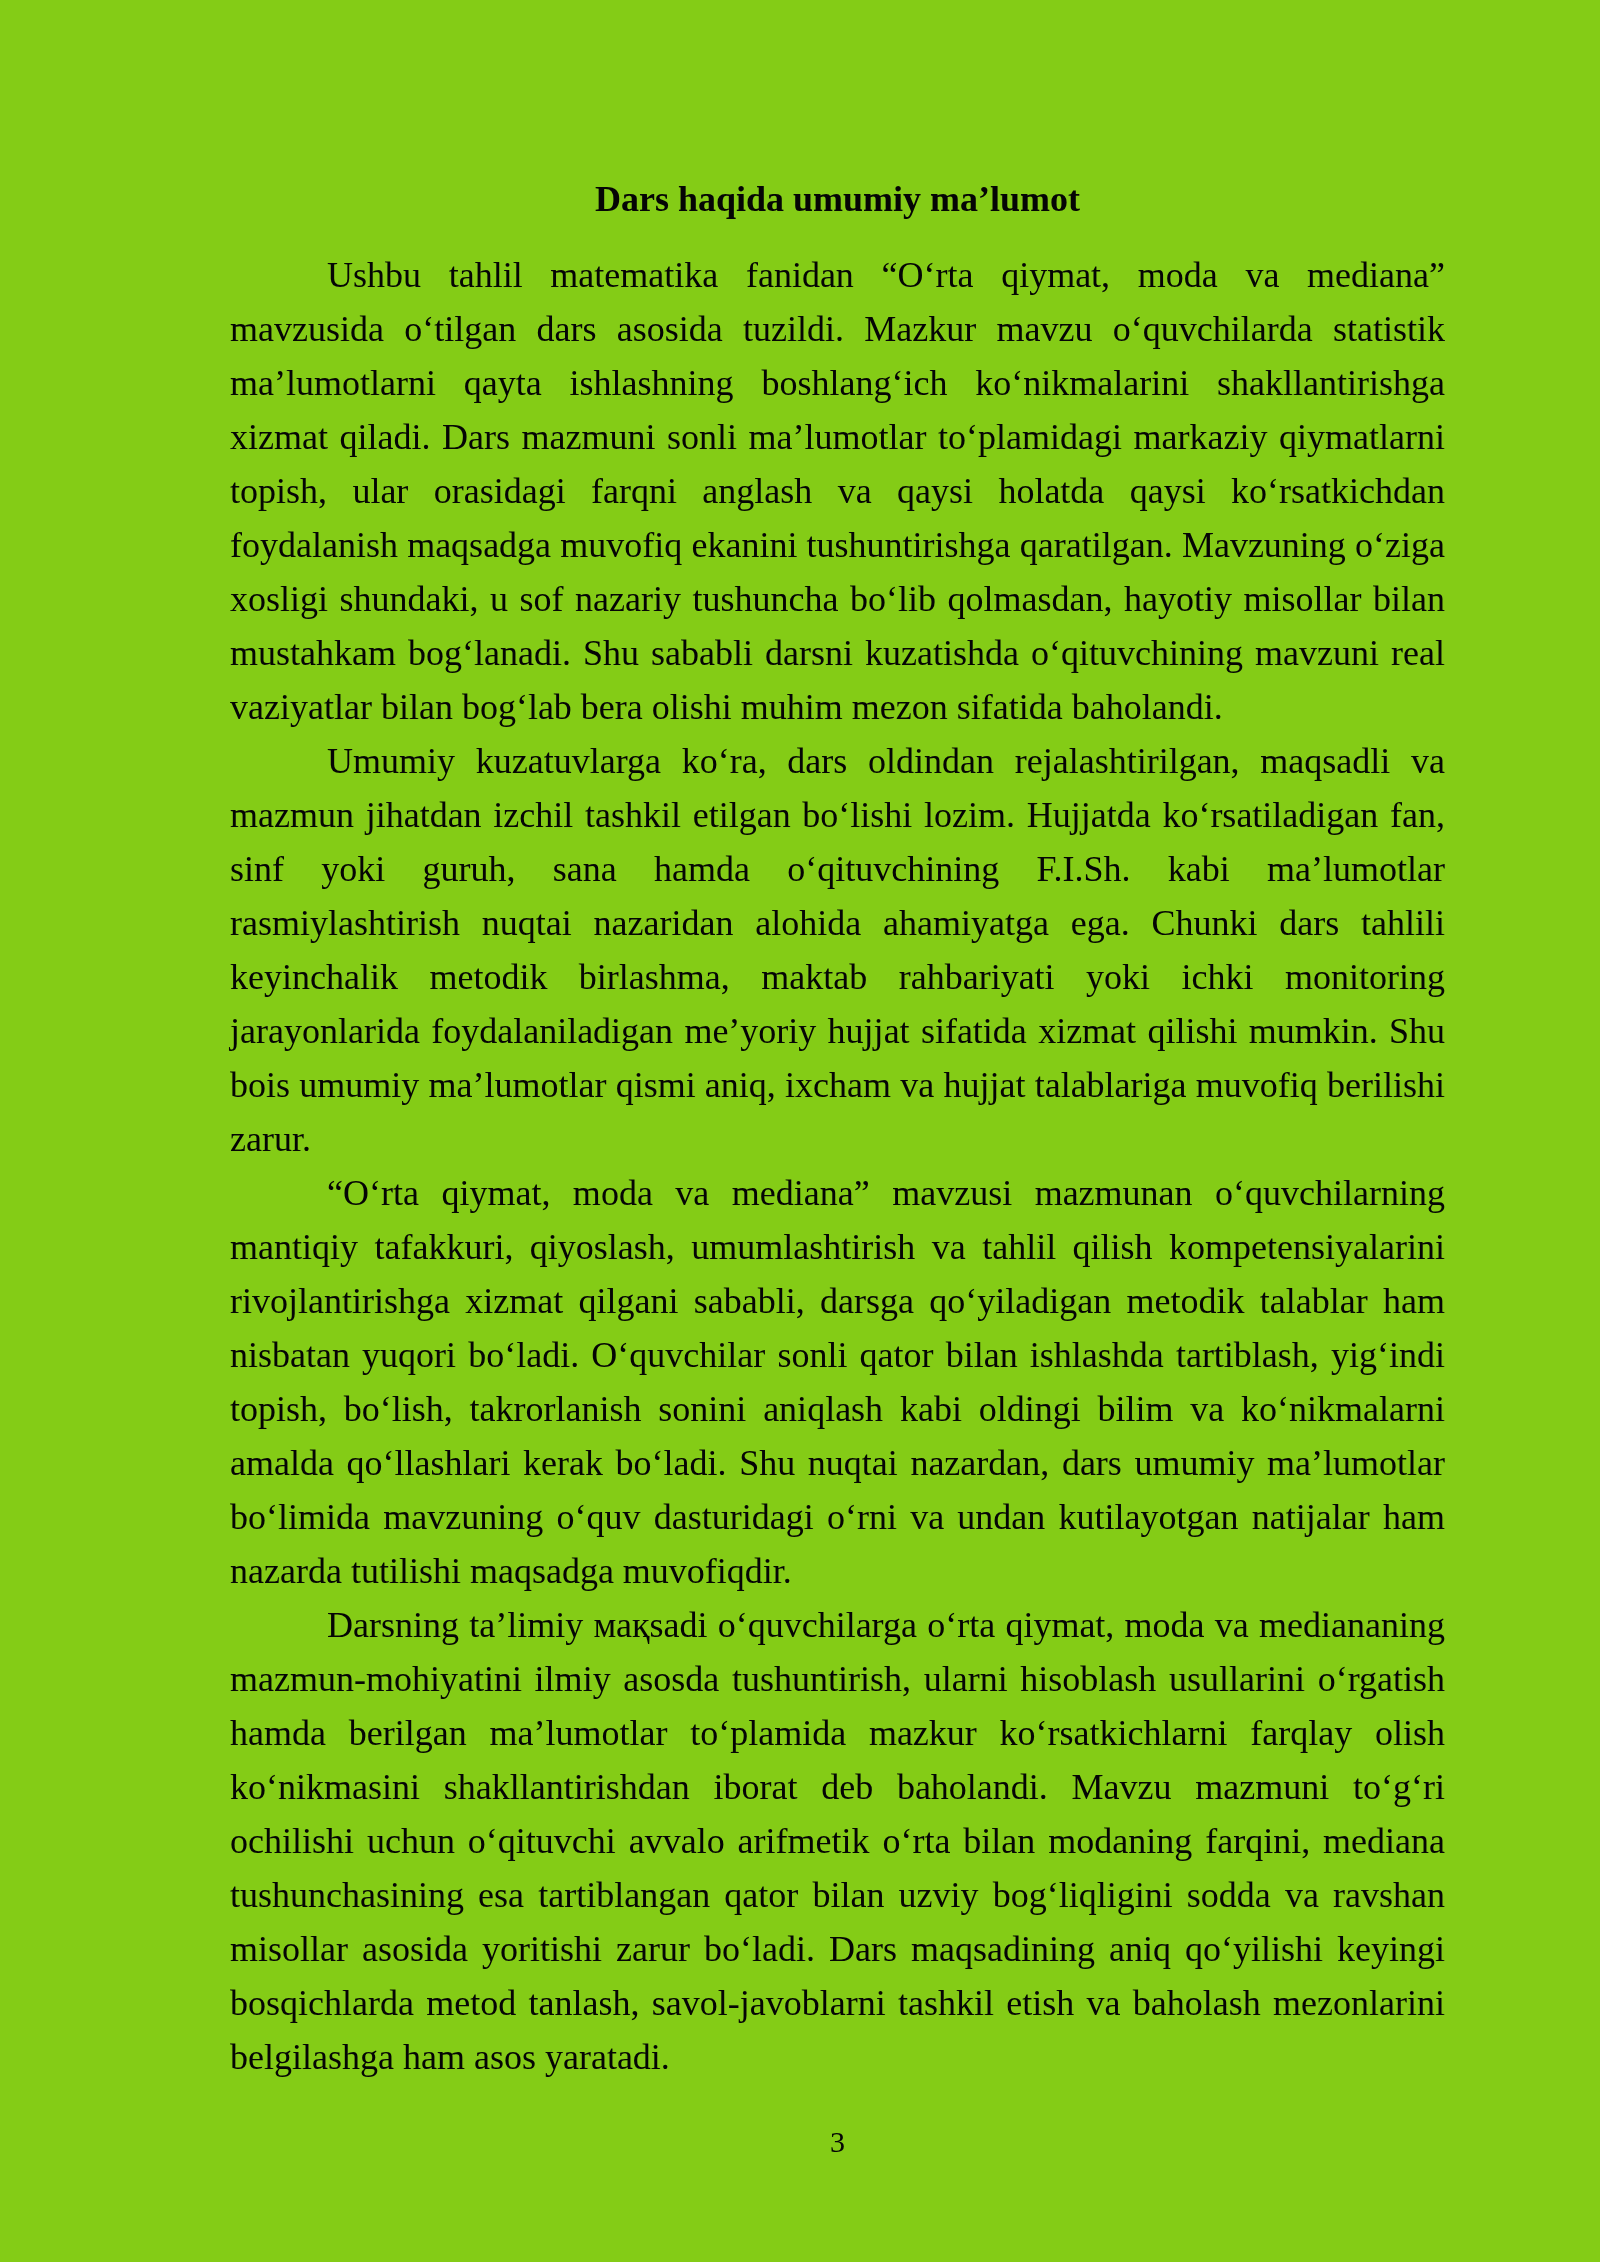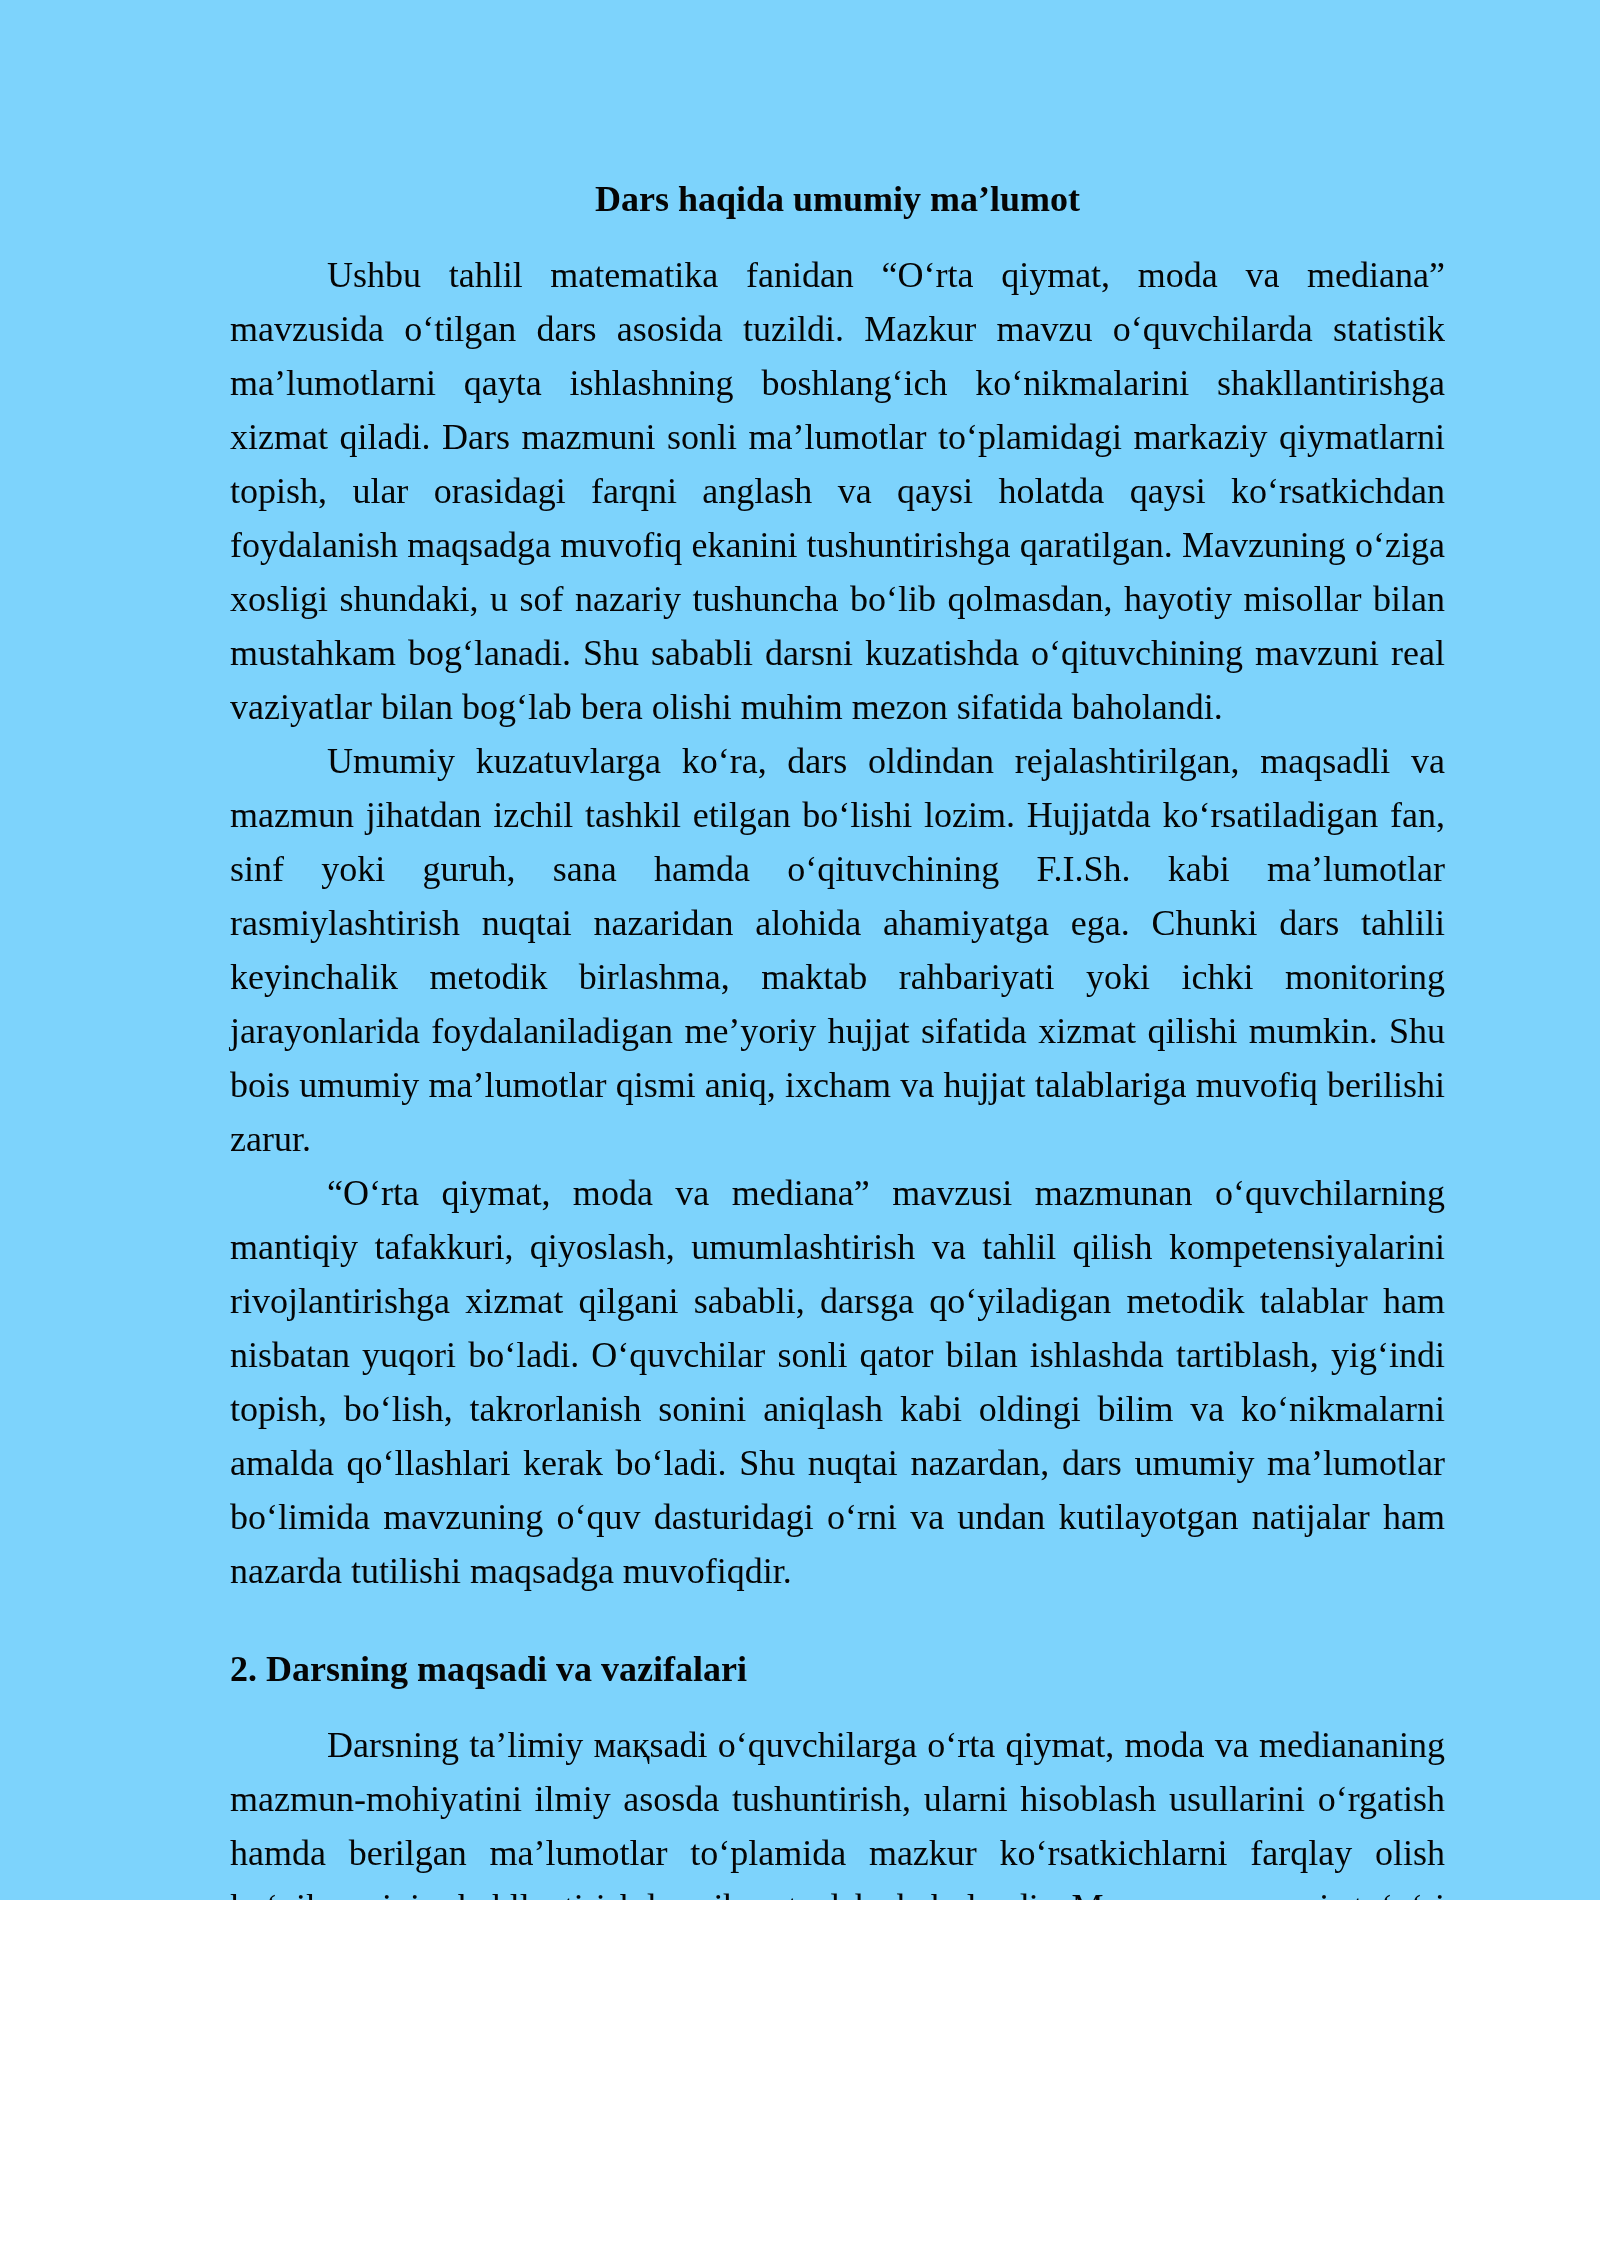--- a/index.html
+++ b/index.html
@@ -3,22 +3,22 @@
 <meta charset="utf-8">
 <style>
   html, body {
     margin: 0;
     padding: 0;
     background: #ffffff;
   }
   .page {
     position: relative;
     width: 1600px;
-    height: 1900px;
-    background: #7dd3fc;
+    height: 2262px;
+    background: #84cc16;
     font-family: "Liberation Serif", serif;
     color: #050505;
     overflow: hidden;
   }
   .content {
     position: absolute;
     left: 230px;
     top: 172px;
     width: 1215px;
   }
@@ -59,19 +59,18 @@
 <div class="page">
   <div class="content">
     <h1 class="doc-title">Dars haqida umumiy ma’lumot</h1>
 
     <p class="body-par">Ushbu tahlil matematika fanidan “O‘rta qiymat, moda va mediana” mavzusida o‘tilgan dars asosida tuzildi. Mazkur mavzu o‘quvchilarda statistik ma’lumotlarni qayta ishlashning boshlang‘ich ko‘nikmalarini shakllantirishga xizmat qiladi. Dars mazmuni sonli ma’lumotlar to‘plamidagi markaziy qiymatlarni topish, ular orasidagi farqni anglash va qaysi holatda qaysi ko‘rsatkichdan foydalanish maqsadga muvofiq ekanini tushuntirishga qaratilgan. Mavzuning o‘ziga xosligi shundaki, u sof nazariy tushuncha bo‘lib qolmasdan, hayotiy misollar bilan mustahkam bog‘lanadi. Shu sababli darsni kuzatishda o‘qituvchining mavzuni real vaziyatlar bilan bog‘lab bera olishi muhim mezon sifatida baholandi.</p>
 
     <p class="body-par">Umumiy kuzatuvlarga ko‘ra, dars oldindan rejalashtirilgan, maqsadli va mazmun jihatdan izchil tashkil etilgan bo‘lishi lozim. Hujjatda ko‘rsatiladigan fan, sinf yoki guruh, sana hamda o‘qituvchining F.I.Sh. kabi ma’lumotlar rasmiylashtirish nuqtai nazaridan alohida ahamiyatga ega. Chunki dars tahlili keyinchalik metodik birlashma, maktab rahbariyati yoki ichki monitoring jarayonlarida foydalaniladigan me’yoriy hujjat sifatida xizmat qilishi mumkin. Shu bois umumiy ma’lumotlar qismi aniq, ixcham va hujjat talablariga muvofiq berilishi zarur.</p>
 
     <p class="body-par">“O‘rta qiymat, moda va mediana” mavzusi mazmunan o‘quvchilarning mantiqiy tafakkuri, qiyoslash, umumlashtirish va tahlil qilish kompetensiyalarini rivojlantirishga xizmat qilgani sababli, darsga qo‘yiladigan metodik talablar ham nisbatan yuqori bo‘ladi. O‘quvchilar sonli qator bilan ishlashda tartiblash, yig‘indi topish, bo‘lish, takrorlanish sonini aniqlash kabi oldingi bilim va ko‘nikmalarni amalda qo‘llashlari kerak bo‘ladi. Shu nuqtai nazardan, dars umumiy ma’lumotlar bo‘limida mavzuning o‘quv dasturidagi o‘rni va undan kutilayotgan natijalar ham nazarda tutilishi maqsadga muvofiqdir.</p>
 
-    <h2 class="section-heading">2. Darsning maqsadi va vazifalari</h2>
 
     <p class="body-par">Darsning ta’limiy мақsadi o‘quvchilarga o‘rta qiymat, moda va mediananing mazmun-mohiyatini ilmiy asosda tushuntirish, ularni hisoblash usullarini o‘rgatish hamda berilgan ma’lumotlar to‘plamida mazkur ko‘rsatkichlarni farqlay olish ko‘nikmasini shakllantirishdan iborat deb baholandi. Mavzu mazmuni to‘g‘ri ochilishi uchun o‘qituvchi avvalo arifmetik o‘rta bilan modaning farqini, mediana tushunchasining esa tartiblangan qator bilan uzviy bog‘liqligini sodda va ravshan misollar asosida yoritishi zarur bo‘ladi. Dars maqsadining aniq qo‘yilishi keyingi bosqichlarda metod tanlash, savol-javoblarni tashkil etish va baholash mezonlarini belgilashga ham asos yaratadi.</p>
   </div>
 
   <div class="page-number">3</div>
 </div>
 
 </body></html>

